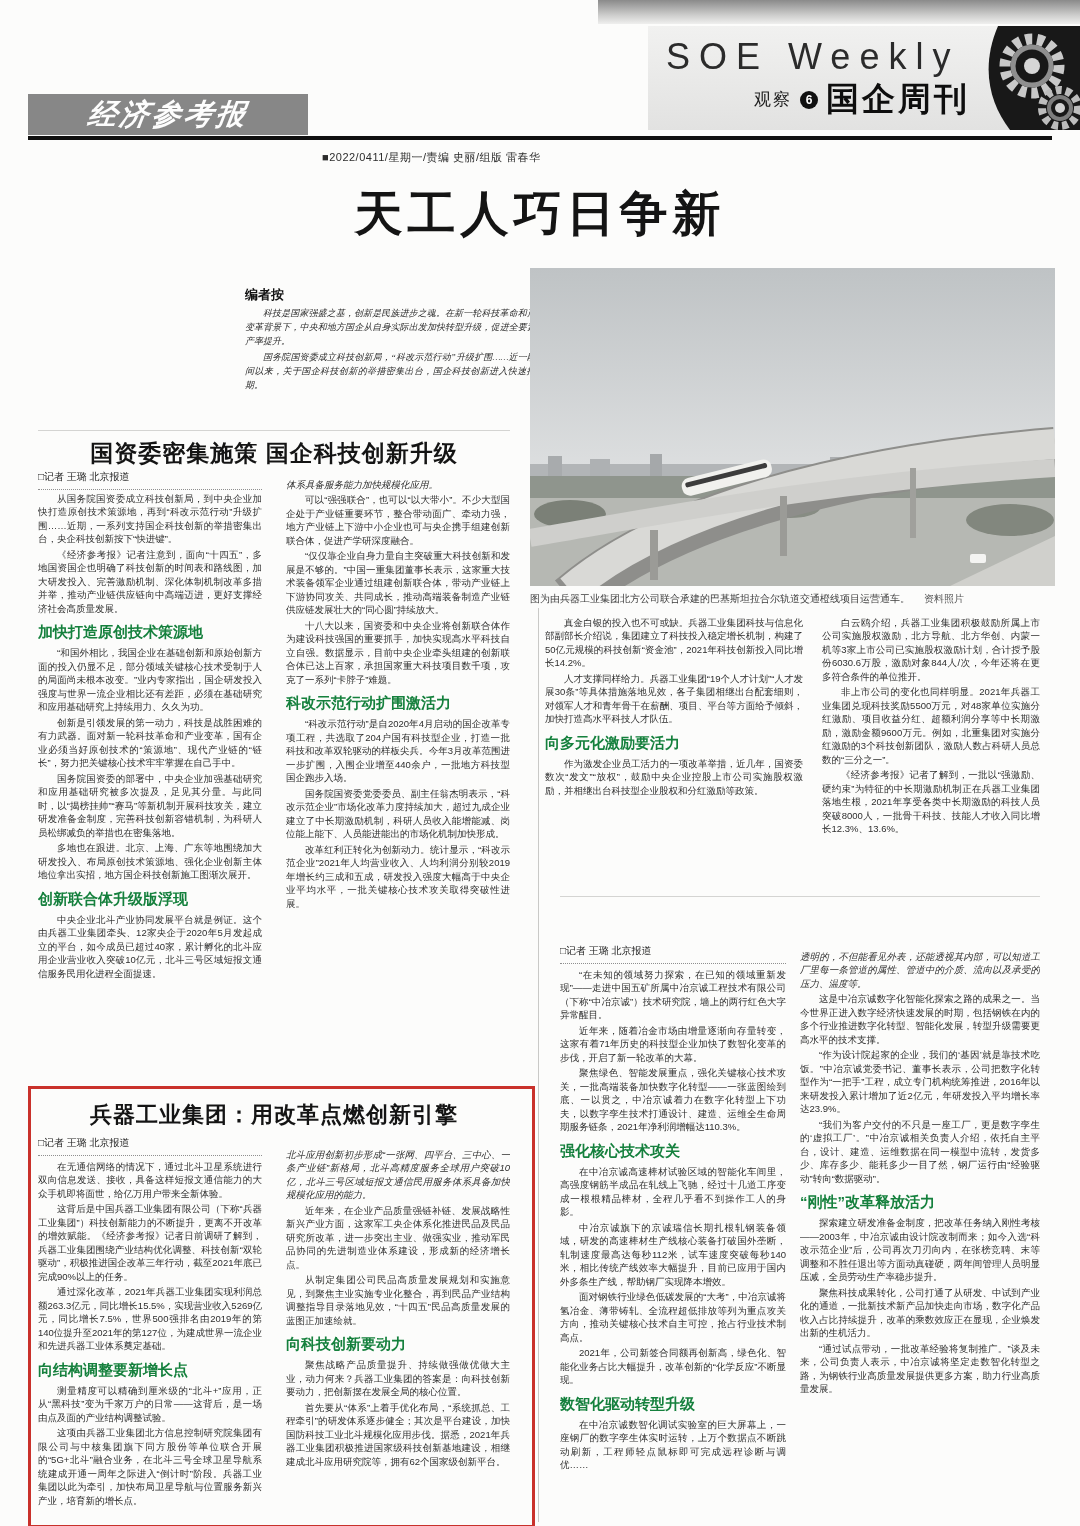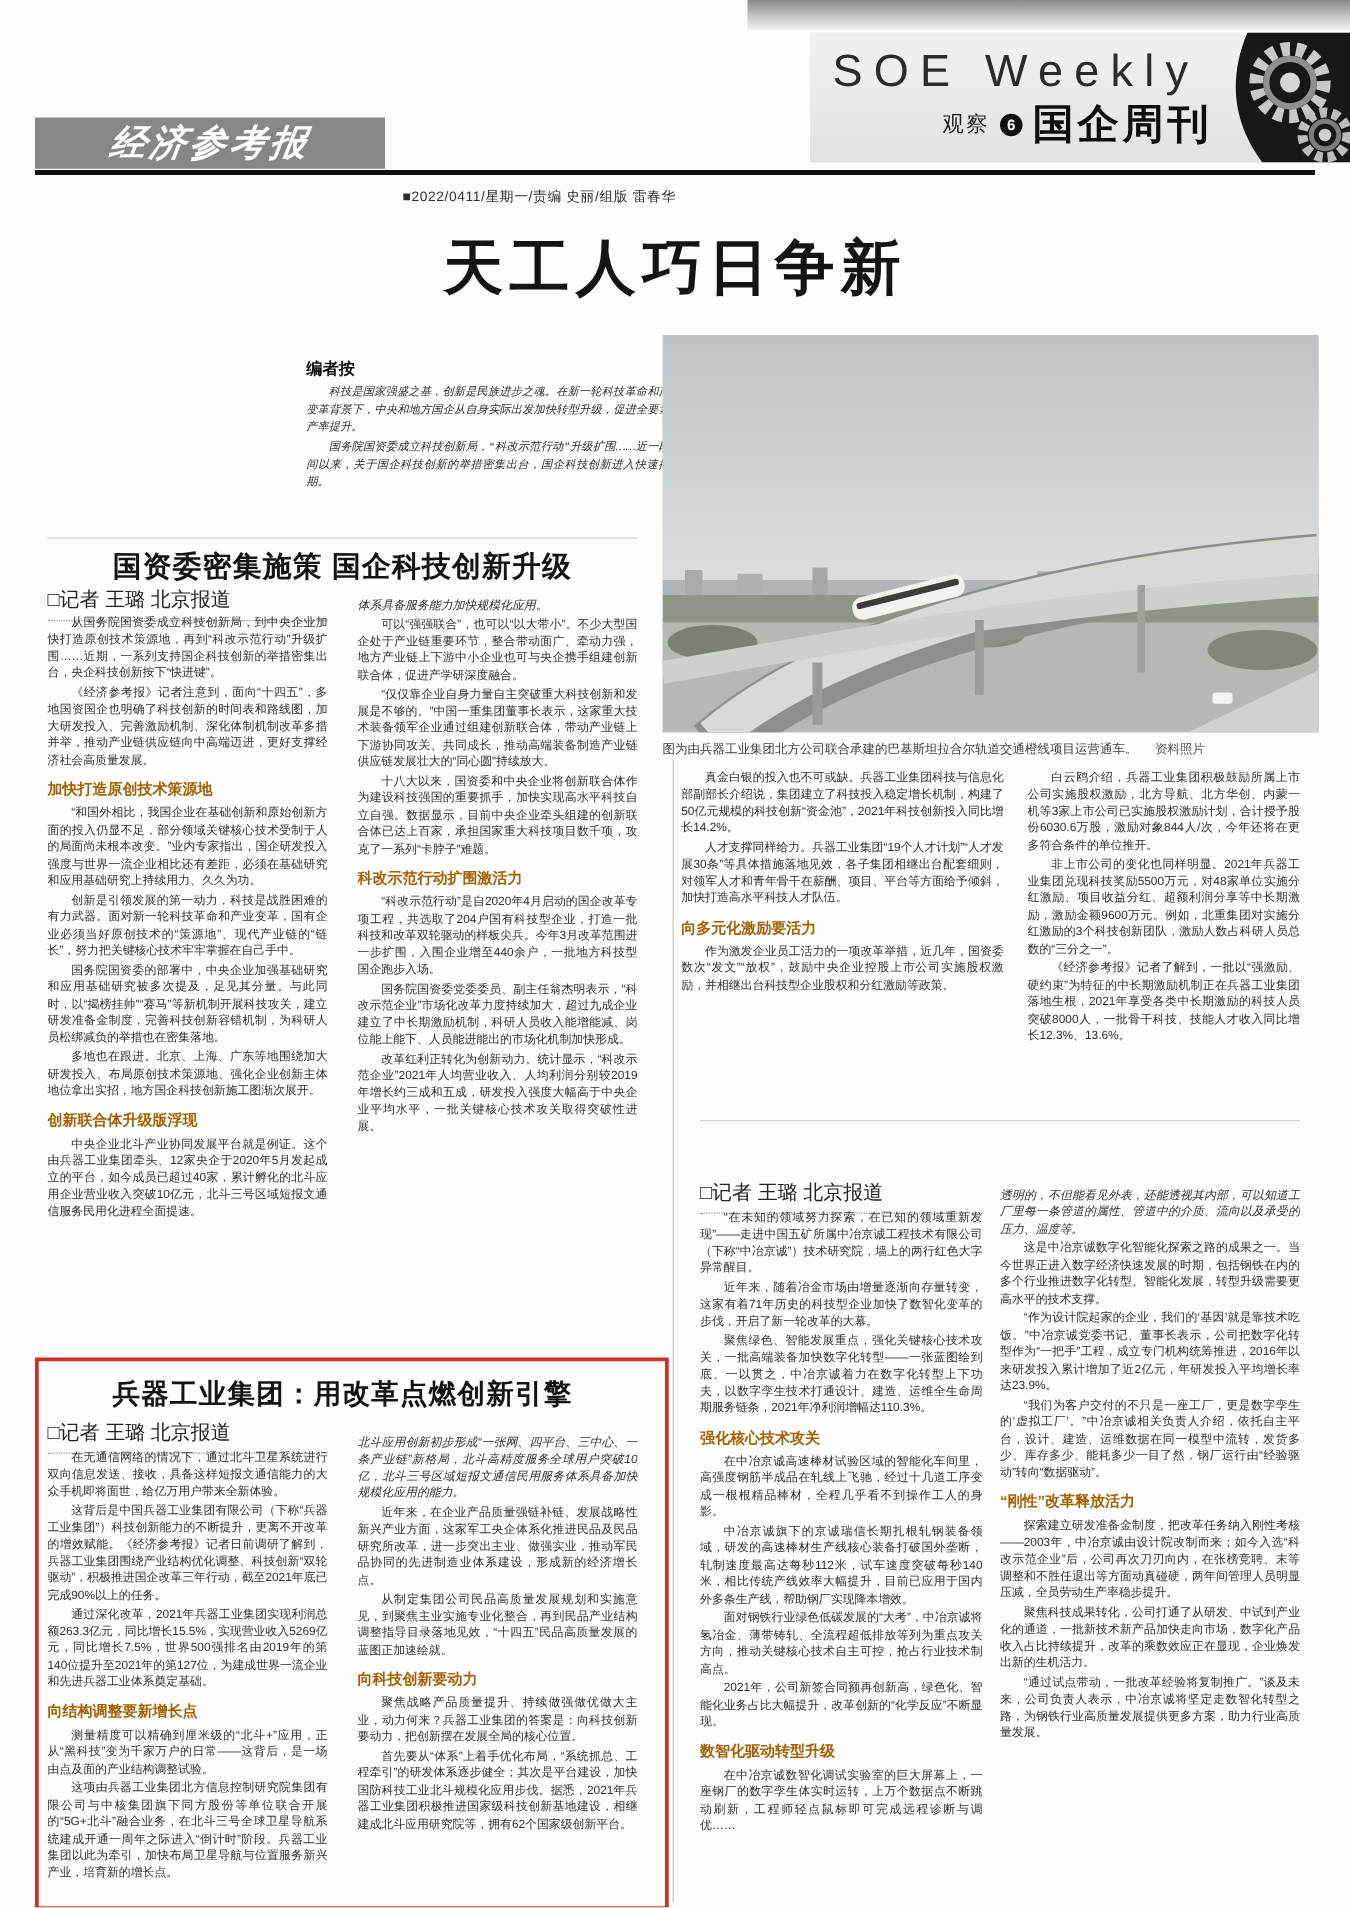--- a/index.html
+++ b/index.html
@@ -34,27 +34,27 @@
   .editor-note p{margin:0 0 2px 0;font-family:"Liberation Serif",serif;font-style:italic;
         font-size:9px;line-height:1.55;color:#2a2a2a;text-indent:2em;text-align:justify;}
   
   .photo-wrap{position:absolute;left:530px;top:268px;width:525px;height:318px;overflow:hidden;
         background:#cfd1d2;}
   .caption{position:absolute;left:530px;top:592px;width:510px;text-align:left;font-size:10px;
         color:#3c3c3c;}
   .caption .credit{margin-left:14px;color:#555;}
   
   .headline2{position:absolute;text-align:center;font-weight:900;color:#141414;letter-spacing:1px;}
-  .byline{position:absolute;font-size:16px;color:#222;border-bottom:1px dotted #8f8f8f;
+  .byline{position:absolute;font-size:10px;color:#222;border-bottom:1px dotted #8f8f8f;
         padding-bottom:5px;}
   .col{position:absolute;overflow:hidden;}
   .para{margin:0 0 2px 0;font-size:9.5px;line-height:1.42;color:#2e2e2e;text-align:justify;
         text-indent:2em;}
   .para.cont{text-indent:0;font-style:italic;}
-  .subhead{margin:8px 0 4px 0;font-size:12px;font-weight:bold;color:#a16207;}
+  .subhead{margin:8px 0 4px 0;font-size:15px;font-weight:bold;color:#15803d;}
   .vrule{position:absolute;left:538px;top:608px;width:1px;height:914px;background:#c9c9c7;}
   .thin-rule{position:absolute;height:1px;background:#d4d4d2;}
   
   .highlight-box{position:absolute;left:28px;top:1086px;width:501px;height:436px;
         border:3px solid #c9312b;pointer-events:none;}
 </style>
 </head>
 <body>
 
 <div class="page">

